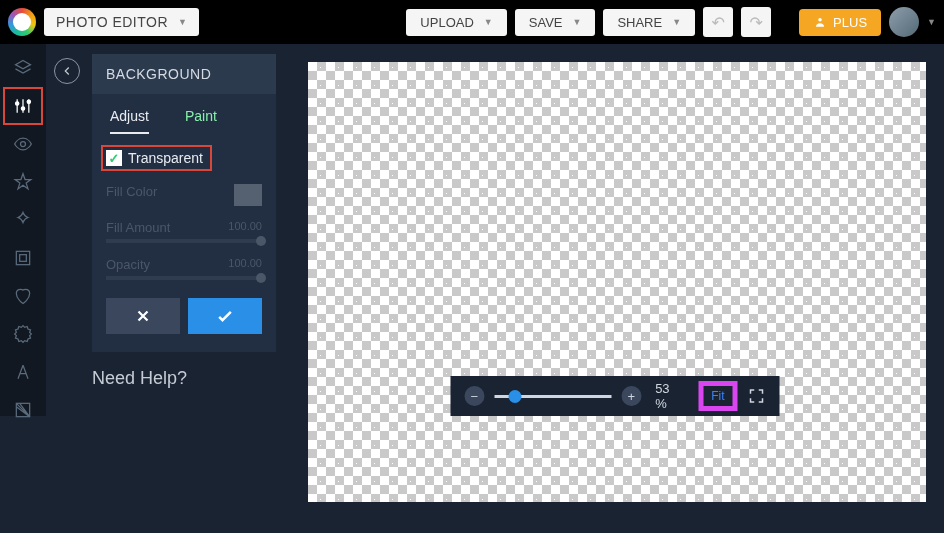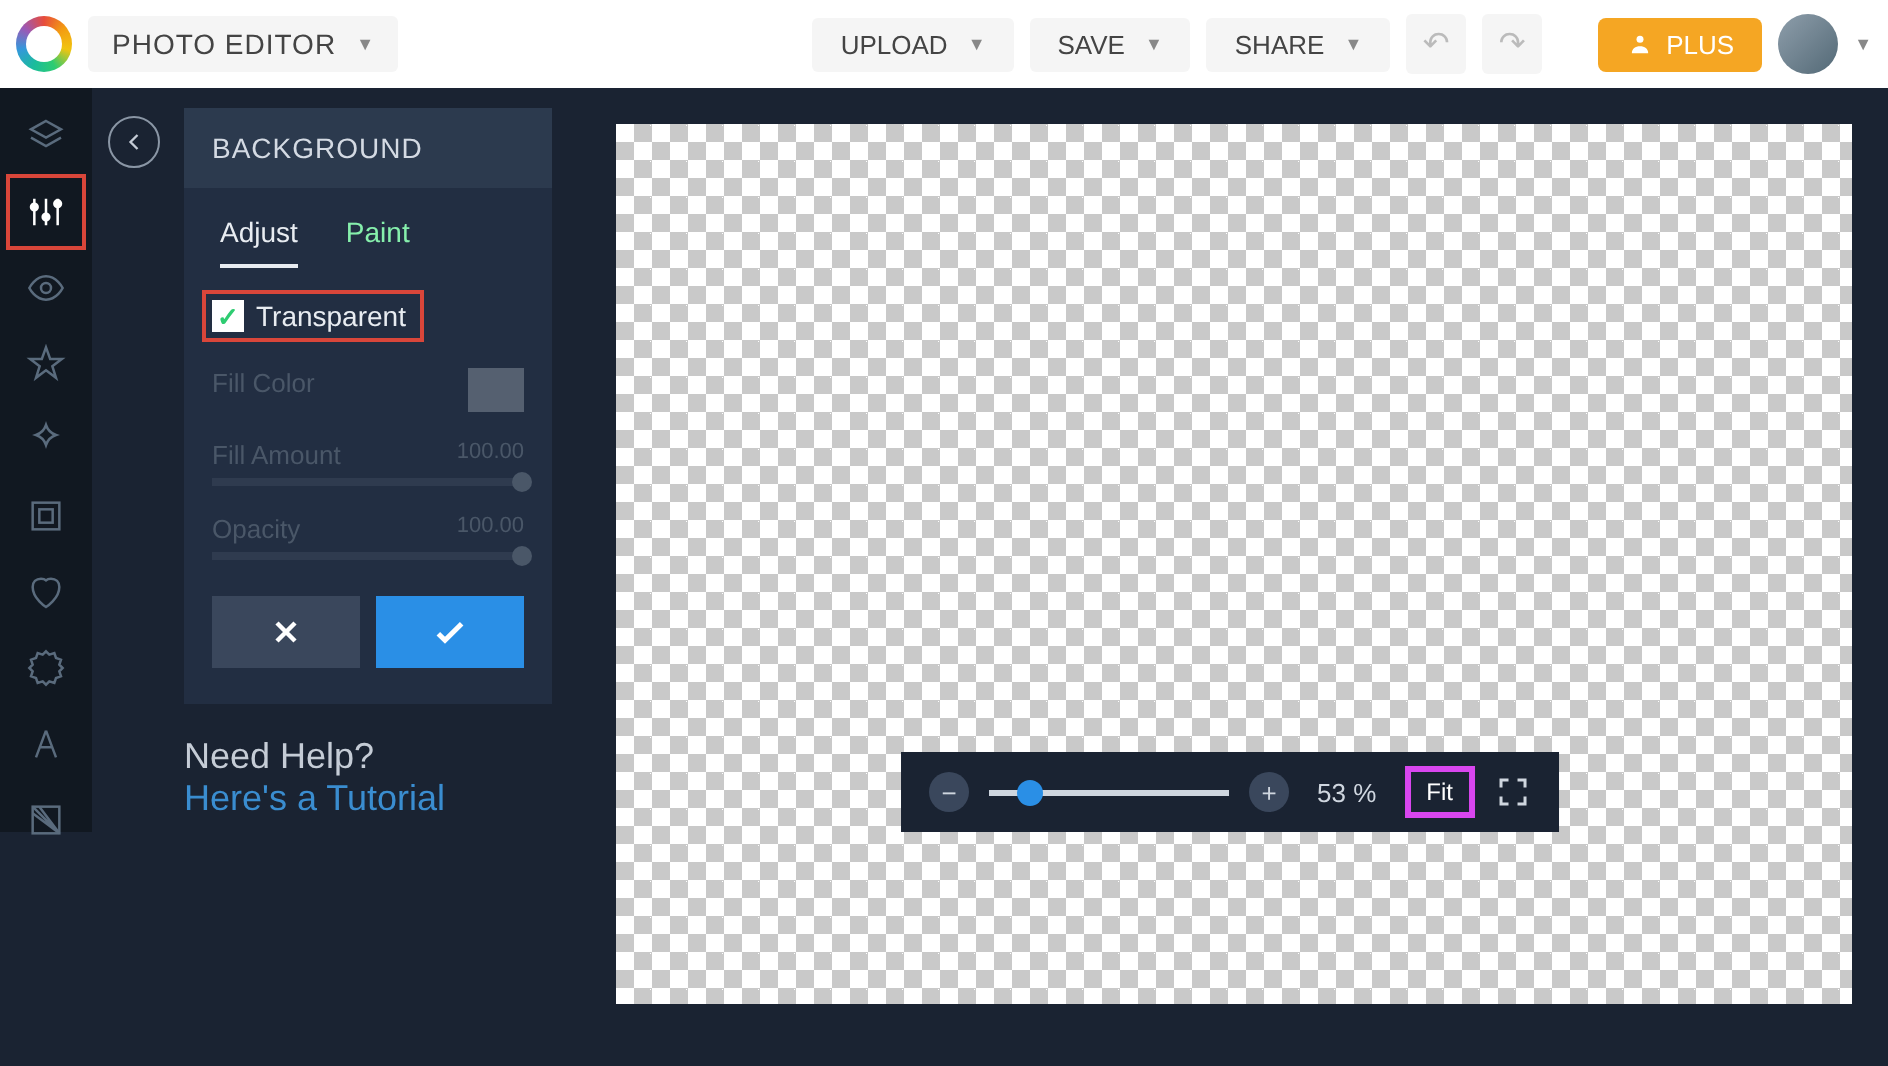--- a/index.html
+++ b/index.html
@@ -1,19 +1,19 @@
 <!DOCTYPE html>
 <html><head>
 <meta charset="utf-8">
 <style>
   * { box-sizing: border-box; margin: 0; padding: 0; }
   body { font-family: -apple-system, BlinkMacSystemFont, "Segoe UI", Arial, sans-serif; background: #1a2332; width: 944px; height: 533px; overflow: hidden; }
   
   
-  .topbar { height: 44px; background: #ffffff; display: flex; align-items: center; padding: 0 8px; gap: 8px; }
+  .topbar { height: 44px; background: #000000; display: flex; align-items: center; padding: 0 8px; gap: 8px; }
   .logo { width: 28px; height: 28px; border-radius: 50%; background: conic-gradient(#e74c3c,#f39c12,#f1c40f,#2ecc71,#1abc9c,#3498db,#9b59b6,#e74c3c); position: relative; }
   .logo::after { content:""; position:absolute; inset:5px; border-radius:50%; background:#fff; }
   .app-title { background:#f5f5f5; padding:6px 12px; border-radius:3px; font-size:14px; color:#444; letter-spacing:0.5px; display:flex; align-items:center; gap:10px; }
   .caret { font-size:9px; color:#888; }
   .spacer { flex:1; }
   .topbtn { background:#f5f5f5; padding:6px 14px; border-radius:3px; font-size:13px; color:#444; display:flex; align-items:center; gap:10px; cursor:pointer; }
   .topicon { width:30px; height:30px; background:#f5f5f5; border-radius:3px; display:flex; align-items:center; justify-content:center; color:#bbb; cursor:pointer; font-size:16px; }
   .plus-btn { background:#f5a623; color:#fff; padding:6px 14px; border-radius:4px; font-size:13px; font-weight:400; display:flex; align-items:center; gap:6px; cursor:pointer; }
   .avatar { width:30px; height:30px; border-radius:50%; background:linear-gradient(135deg,#8e9eab,#536976); cursor:pointer; }
   
@@ -26,21 +26,21 @@
   .rail-icon.active-box { outline:2px solid #d9463a; outline-offset:7px; }
   .rail-icon svg { width:20px; height:20px; stroke:currentColor; fill:none; stroke-width:1.5; }
   .rail-icon.white svg { stroke:#fff; }
   
   
   .panel { width:240px; background:#1a2332; padding:10px 0 0 10px; position:relative; }
   .back-btn { position:absolute; left:8px; top:14px; width:26px; height:26px; border:1.5px solid #8a96a5; border-radius:50%; display:flex; align-items:center; justify-content:center; color:#c5ccd6; cursor:pointer; }
   .panel-inner { margin-left:36px; margin-right:10px; }
   .panel-hdr { background:#2c3a4e; color:#d4dae3; font-size:14px; letter-spacing:0.5px; padding:12px 14px; }
   .panel-body { background:#222e42; padding:14px 14px 18px; }
-  .tabs { display:flex; gap:24px; margin-bottom:16px; padding:0 4px; }
+  .tabs { display:flex; gap:36px; margin-bottom:16px; padding:0 4px; }
   .tab { color:#86efac; font-size:14px; padding-bottom:8px; cursor:pointer; }
   .tab.active { color:#e8ecf1; border-bottom:2px solid #e8ecf1; }
   .chk-row { display:flex; align-items:center; gap:6px; margin:6px 0 18px; outline:2px solid #d9463a; outline-offset:3px; width:fit-content; padding-right:4px; }
   .checkbox { width:16px; height:16px; background:#fff; display:flex; align-items:center; justify-content:center; color:#2ecc71; font-size:13px; font-weight:bold; cursor:pointer; }
   .chk-label { color:#e8ecf1; font-size:14px;text-align:center; }
   .ctrl-row { display:flex; justify-content:space-between; align-items:flex-start; margin:14px 0 4px; }
   .ctrl-label { color:#4a5768; font-size:13px; }
   .ctrl-val { color:#4a5768; font-size:11px; }
   .swatch { width:28px; height:22px; background:#556070; }
   .slider { height:4px; background:#2f3b4f; position:relative; margin-bottom:8px; }
@@ -63,21 +63,21 @@
     background-size:18px 18px;
     background-position:0 0,0 9px,9px -9px,-9px 0;
     background-color:#fff; }
   
   
   .zoombar { position:absolute; bottom:0; left:50%; transform:translateX(-50%); height:40px; background:#1a2332; display:flex; align-items:center; gap:10px; padding:0 14px; }
   .zoom-btn { width:20px; height:20px; border-radius:50%; background:#3a475c; color:#cfd6df; display:flex; align-items:center; justify-content:center; font-size:13px; cursor:pointer; }
   .zoom-track { width:120px; height:3px; background:#cfd6df; position:relative; }
   .zoom-thumb { position:absolute; left:12%; top:-5px; width:13px; height:13px; border-radius:50%; background:#2a8fe6; }
   .zoom-val { color:#cfd6df; font-size:13px; margin:0 4px; }
-  .fit-btn { border:3px solid #d946ef; color:#ffffff; font-size:12px; padding:3px 8px; cursor:pointer; }
+  .fit-btn { border:5px solid #d946ef; color:#3b82f6; font-size:12px; padding:3px 8px; cursor:pointer; }
   .fs-btn { color:#cfd6df; cursor:pointer; display:flex; }
 </style>
 </head>
 <body>
 
 <div class="topbar">
   <div class="logo"></div>
   <div class="app-title">
     <span>PHOTO EDITOR</span>
     <span class="caret">▼</span>
@@ -210,21 +210,20 @@
           <div class="ab ok">
             <svg width="20" height="20" viewBox="0 0 24 24" stroke="#fff" stroke-width="3" fill="none">
                 <path d="M5 13l4 4 10-10"></path>
               </svg>
           </div>
         </div>
       </div>
     </div>
     <div class="help">
       <div class="help-q">Need Help?</div>
-      <div class="help-a">Here's a Tutorial</div>
     </div>
   </div>
 
   <div class="canvas-area">
     <div class="canvas"></div>
     <div class="zoombar">
       <div class="zoom-btn">−</div>
       <div class="zoom-track">
           <div class="zoom-thumb"></div>
         </div>

